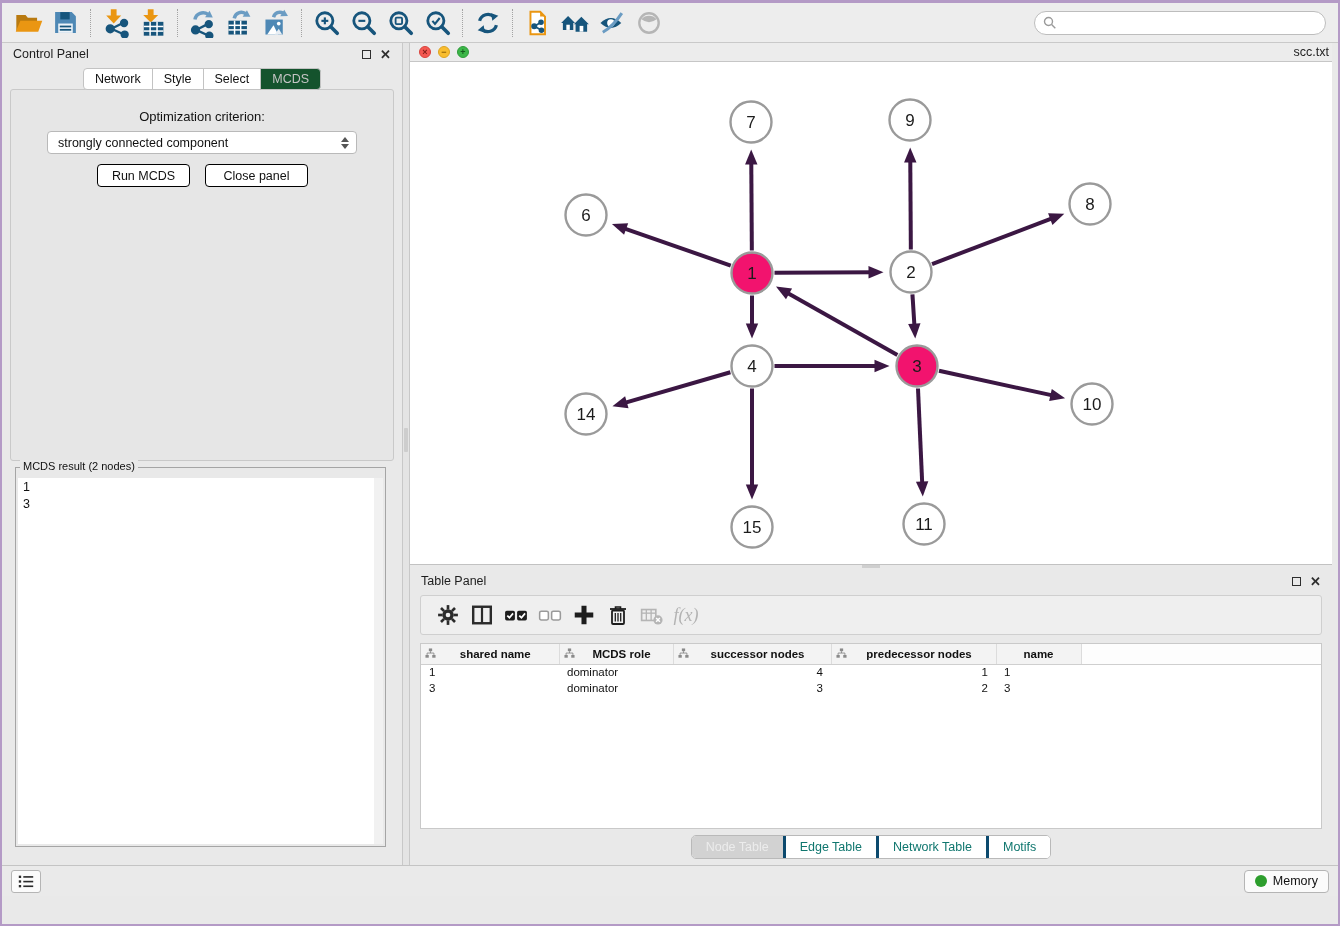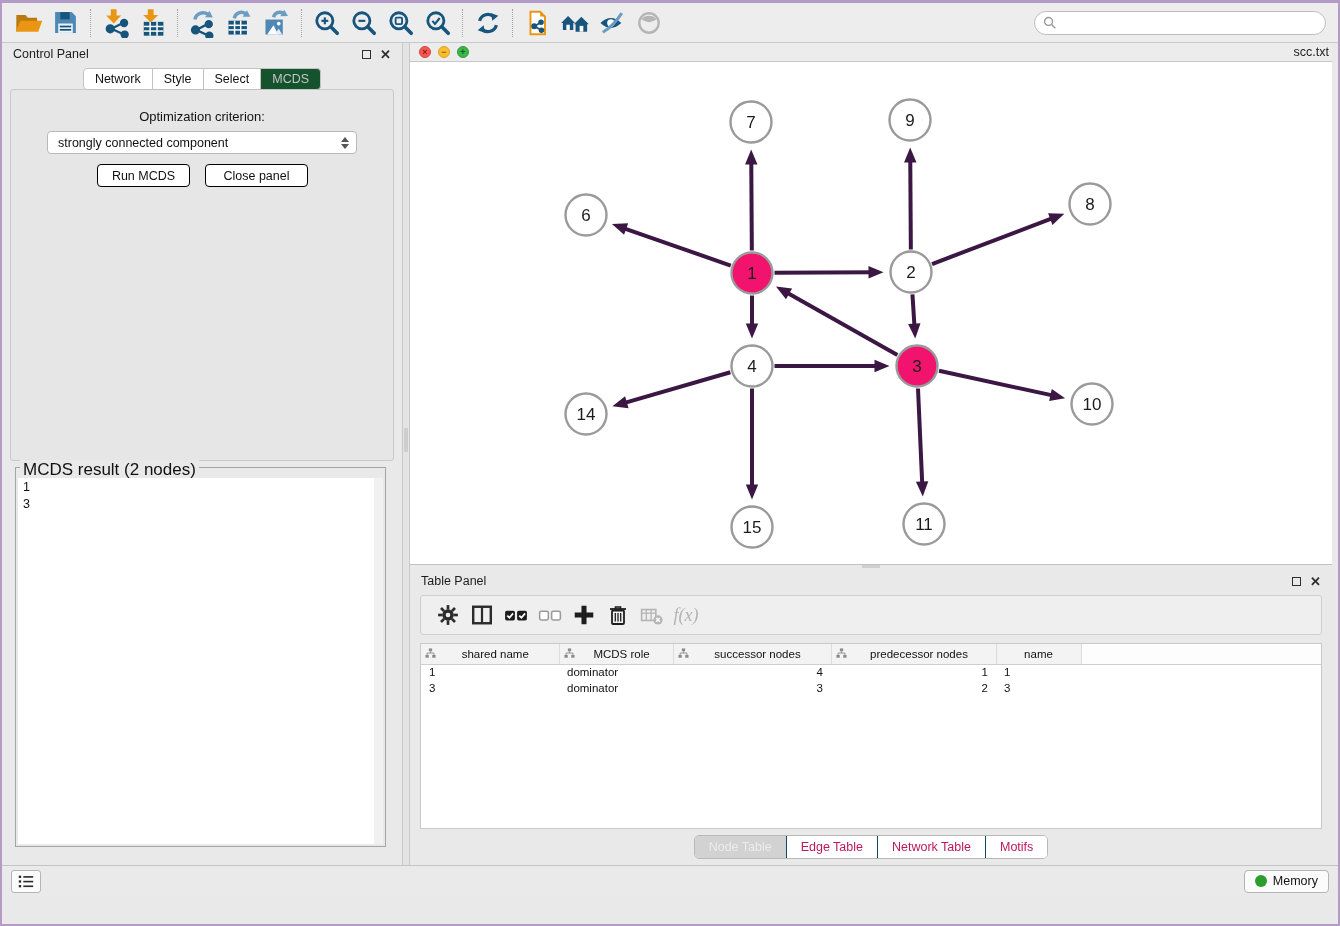--- a/index.html
+++ b/index.html
@@ -54,21 +54,21 @@
 .stepper i { width:0; height:0; border-left:4px solid transparent; border-right:4px solid transparent; }
 .step-up { border-bottom:5px solid #555; }
 .step-dn { border-top:5px solid #555; }
 .cp-btn { position:absolute; top:121px; height:23px; background:#fff; border:1px solid #000000;
   border-radius:4px; font-size:12.5px; display:flex; align-items:center; justify-content:center; color:#111; }
 .btn-run { left:95px; width:93px; }
 .btn-close { left:203px; width:103px; }
 .result-group { position:absolute; left:13px; width:371px; top:424px; height:380px;
   border:1px solid #a5a5a5; }
 .result-legend { position:absolute; top:-8px; left:4px; background:#e9e9e9; padding:0 3px;
-  font-size:17px; color:#111; }
+  font-size:11px; color:#111; }
 .result-text { position:absolute; left:2px; right:11px; top:10px; bottom:2px; background:#fff;
   font-size:12.5px; padding:1px 5px; white-space:pre; line-height:1.35; color:#111; }
 .result-scroll { position:absolute; right:2px; top:10px; bottom:2px; width:9px; background:#f1f1f1; }
 
 
 .v-divider { width:8px; background:#e4e4e4; border-left:1px solid #c8c8c8;
   border-right:1px solid #c8c8c8; position:relative; }
 .v-divider .handle { position:absolute; top:385px; left:1px; width:4px; height:24px;
   background:#cdcdcd; border-radius:1px; }
 
@@ -93,27 +93,27 @@
 .table-panel { flex:1; display:flex; flex-direction:column; background:#e9e9e9; }
 .tp-header { height:24px; display:flex; align-items:center; padding:0 11px; }
 .tp-toolbar { margin:2px 10px 0; height:40px; border:1px solid #cfcfcf; background:#efefef;
   border-radius:3px; display:flex; align-items:center; padding-left:10px; gap:0; }
 .tp-btn { width:34px; height:32px; display:flex; align-items:center; justify-content:center; }
 .fx { font-family:"Liberation Serif",serif; font-style:italic; font-size:18px; color:#b3b3b3; }
 .tp-tablewrap { margin:8px 10px 0; background:#fff; border:1px solid #c9c9c9; flex:1; overflow:hidden; }
 table.node-table { border-collapse:collapse; width:100%; table-layout:fixed; }
 .node-table th { background:#f3f3f3; border-right:1px solid #dcdcdc; border-bottom:1px solid #cfcfcf;
   height:20px; font-weight:normal; font-size:11.5px; color:#111; padding:0 4px; }
-.node-table th .th-inner { display:flex; align-items:center; }
+.node-table th .th-inner { display:flex; align-items:center;font-weight:bold; }
 .node-table th .th-label { flex:1; text-align:center; }
 .node-table th.filler { background:#fdfdfd; border-right:none; }
 .node-table td { font-size:11.5px; height:16px; padding:0 8px; color:#111; }
 .tp-tabs { height:36px; display:flex; justify-content:center; align-items:center; }
 .tab-group { display:flex; border:1px solid #b9b9b9; border-radius:5px; overflow:hidden; background:#fff; }
-.tp-tab { padding:4px 14px; font-size:12.5px; border-left:1px solid #0c4a6e; background:#fff; color:#be185d; }
+.tp-tab { padding:4px 14px; font-size:12.5px; border-left:3px solid #0c4a6e; background:#fff; color:#0f766e; }
 .tp-tab:first-child { border-left:none; }
 .tp-tab.active { background:#d2d2d2; color:#ececec; }
 
 
 .statusbar { height:31px; border-top:1px solid #c4c4c4; background:#eaeaea; display:flex;
   align-items:center; padding:0 9px; }
 .list-btn { width:30px; height:23px; background:#fbfbfb; border:1px solid #b5b5b5; border-radius:3px;
   display:flex; align-items:center; justify-content:center; }
 .memory-btn { margin-left:auto; height:23px; background:#fbfbfb; border:1px solid #b5b5b5;
   border-radius:4px; display:flex; align-items:center; gap:6px; padding:0 10px; font-size:12.5px; color:#111; }

